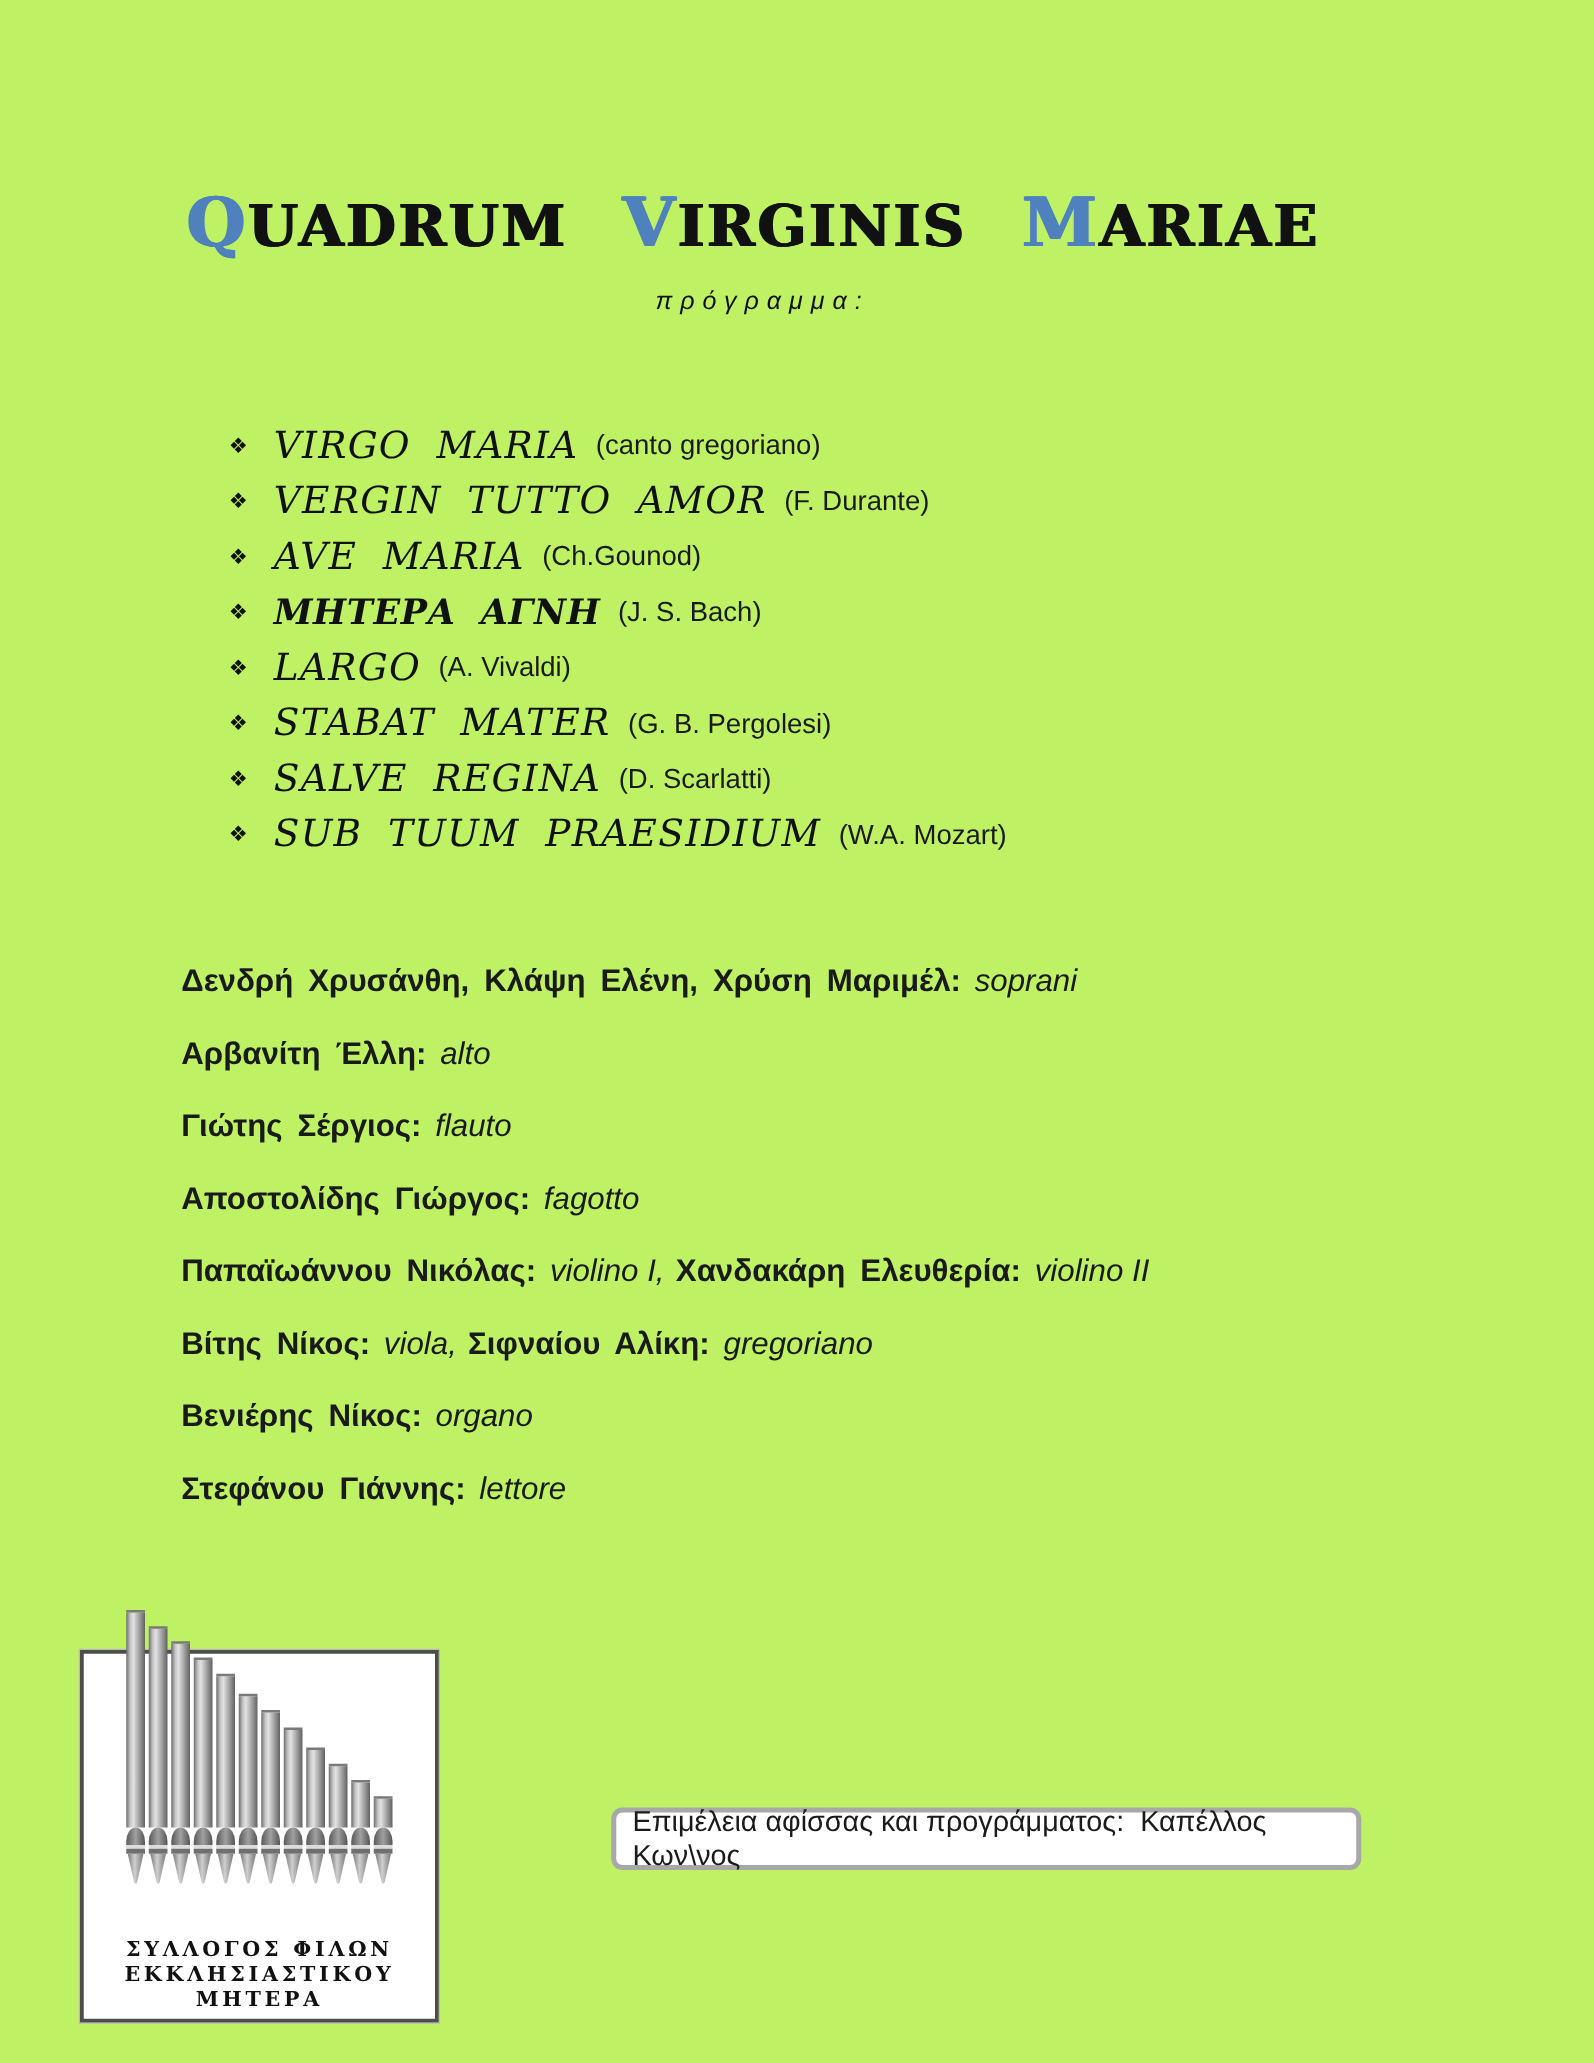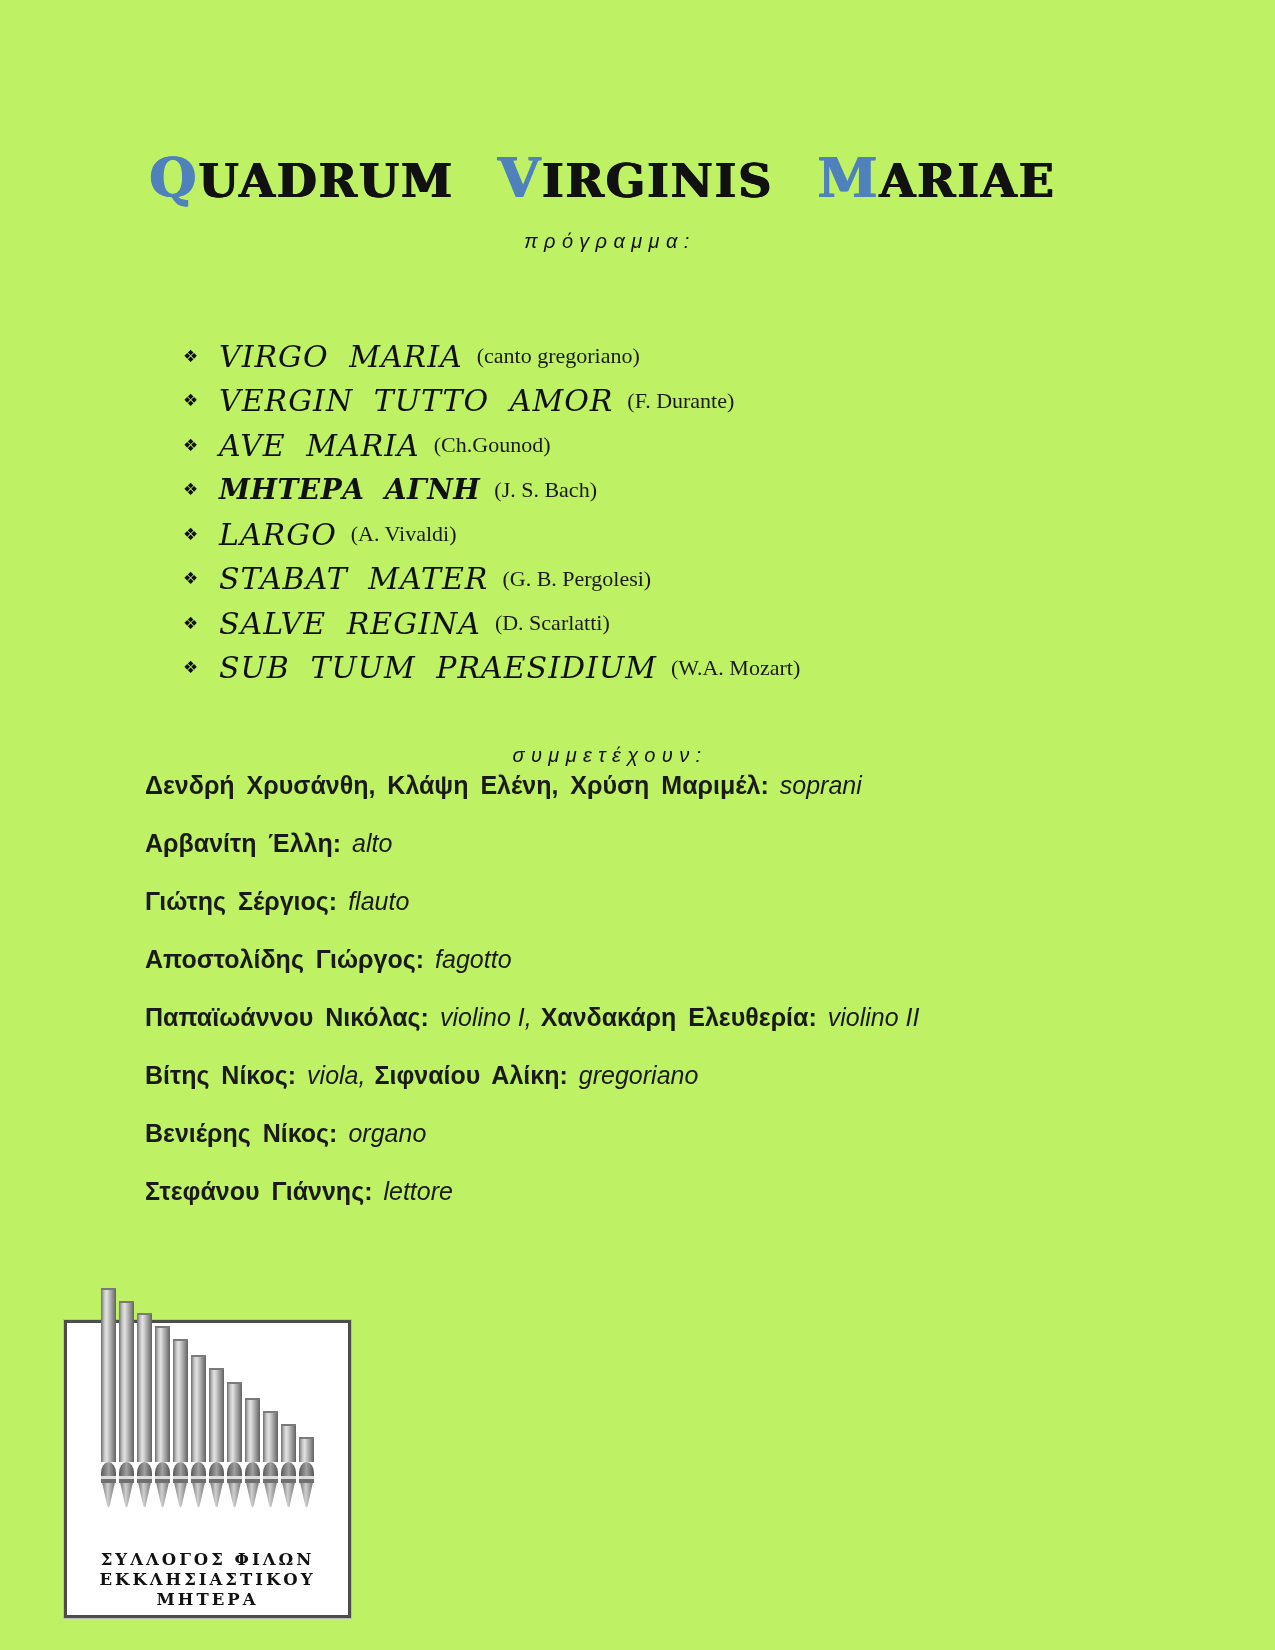--- a/index.html
+++ b/index.html
@@ -28,21 +28,21 @@
   .subheading.parts-h{top:744px;}
   
   .program-list{position:absolute;left:183px;top:334px;list-style:none;margin:0;padding:0;}
   .program-list li{height:44.5px;display:flex;align-items:center;}
   .bullet{font-size:17px;width:36px;color:#111;flex:0 0 auto;}
   .piece{
     font-family:"DejaVu Serif",serif;font-style:italic;
     font-size:30px;color:#111;word-spacing:10px;letter-spacing:1px;white-space:nowrap;
   }
   .piece.bold-title{font-weight:bold;font-size:28px;letter-spacing:0.5px;}
-  .composer{font-size:22px;margin-left:14px;color:#1a1a1a;white-space:nowrap;font-family:Liberation Serif, serif;}
+  .composer{font-size:22px;margin-left:14px;color:#1a1a1a;white-space:nowrap;}
   
   .participants{position:absolute;left:145px;top:756px;}
   .perf-line{height:58px;display:flex;align-items:center;white-space:pre-wrap;font-size:25px;}
   .perf-name{font-weight:bold;word-spacing:5px;}
   .perf-role{font-style:italic;margin-left:11px;margin-right:9px;}
   .perf-role:last-child{margin-right:0;}
   
   .logo-box{
     position:absolute;left:64px;top:1320px;width:281px;height:287px;
     border:3px solid #4d4d4d;box-shadow:0 0 0 1px #bbb;
@@ -129,21 +129,20 @@
       <span class="piece">SALVE REGINA</span>
       <span class="composer">(D. Scarlatti)</span>
     </li>
     <li>
       <span class="bullet">❖</span>
       <span class="piece">SUB TUUM PRAESIDIUM</span>
       <span class="composer">(W.A. Mozart)</span>
     </li>
   </ul>
 
-  <div class="subheading parts-h">συμμετέχουν:</div>
 
   <div class="participants">
     <div class="perf-line">
       <span class="perf-name">Δενδρή Χρυσάνθη, Κλάψη Ελένη, Χρύση Μαριμέλ:</span>
       <span class="perf-role">soprani</span>
     </div>
     <div class="perf-line">
       <span class="perf-name">Αρβανίτη Έλλη:</span>
       <span class="perf-role">alto</span>
     </div>
@@ -264,14 +263,17 @@
           <div class="pipe-foot"></div>
         </div>
       </div>
     <div class="logo-caption">
       <div>ΣΥΛΛΟΓΟΣ ΦΙΛΩΝ</div>
       <div>ΕΚΚΛΗΣΙΑΣΤΙΚΟΥ</div>
       <div>ΜΗΤΕΡΑ</div>
     </div>
   </div>
 
+  <div class="credit-box">
+    <span class="credit-text">Επιμέλεια αφίσσας και προγράμματος:  Καπέλλος Κων\νος</span>
+  </div>
 
 </div>
 
 </body></html>

